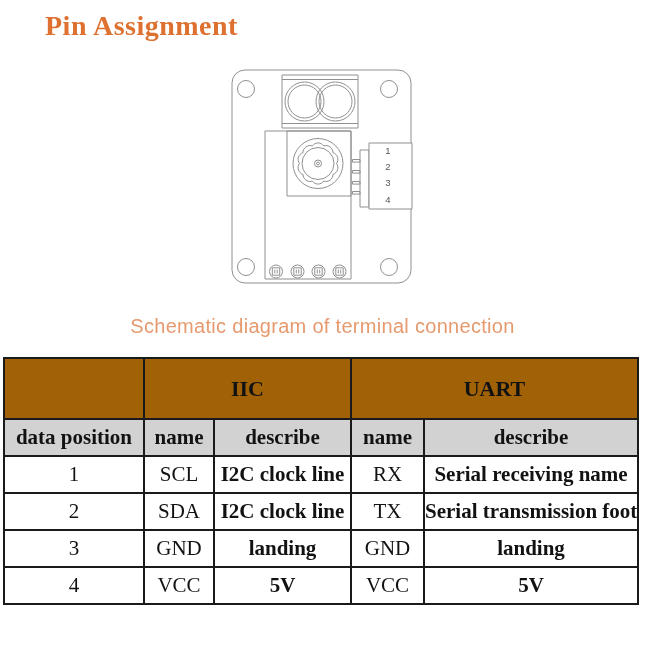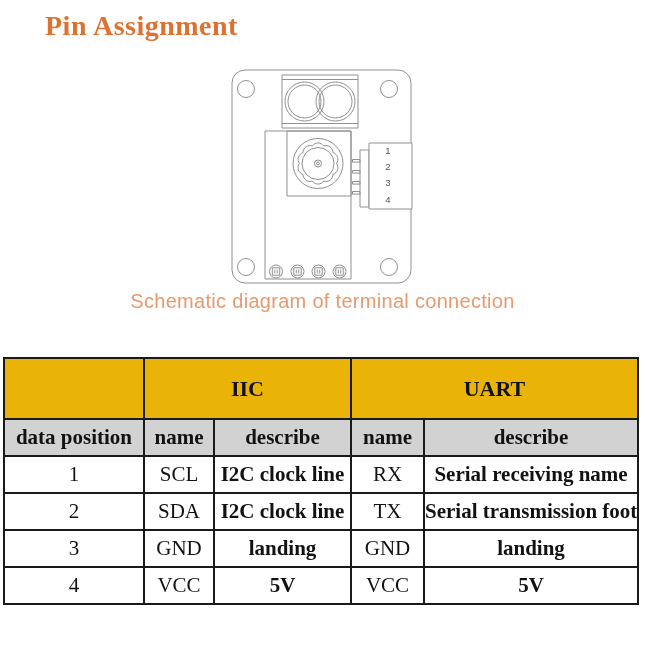--- a/index.html
+++ b/index.html
@@ -18,21 +18,21 @@
     color:#de7130;
     letter-spacing:0.5px;
     margin-left:30px;
   }
   .schematic{
     position:absolute;left:225px;top:60px;
     width:195px;height:235px;
   }
   .schematic *{vector-effect:non-scaling-stroke;}
   .caption{
-    position:absolute;left:0;top:290px;width:645px;
+    position:absolute;left:0;top:315px;width:645px;
     text-align:center;
     font-family:"Liberation Sans", sans-serif;
     font-size:20px;
     color:#e69a6e;
     letter-spacing:0.3px;
   }
   table.pin-table{
     position:absolute;left:3px;top:357px;
     width:634px;
     border-collapse:collapse;
@@ -42,21 +42,21 @@
     color:#121212;
   }
   table.pin-table td{
     border:2px solid #1a1a1a;
     text-align:center;
     vertical-align:middle;
     padding:0;
     overflow:hidden;
     white-space:nowrap;
   }
-  tr.group-row td{height:59px;background:#eab308;font-weight:bold;font-size:22px;font-family:Liberation Serif, serif;}
+  tr.group-row td{height:59px;background:#a16207;font-weight:bold;font-size:22px;font-family:Liberation Serif, serif;}
   tr.subhead-row td{height:35px;background:#d2d2d2;font-weight:bold;}
   tr.data-row td{height:35px;background:#ffffff;}
   td.describe-cell{text-align:left;padding-left:9px;font-weight:bold;}
 </style>
 </head>
 <body>
 
 <div class="page-title">Pin Assignment</div>
 
 <svg class="schematic" viewBox="0 0 195 235" fill="none" stroke="#909090" stroke-width="1">

